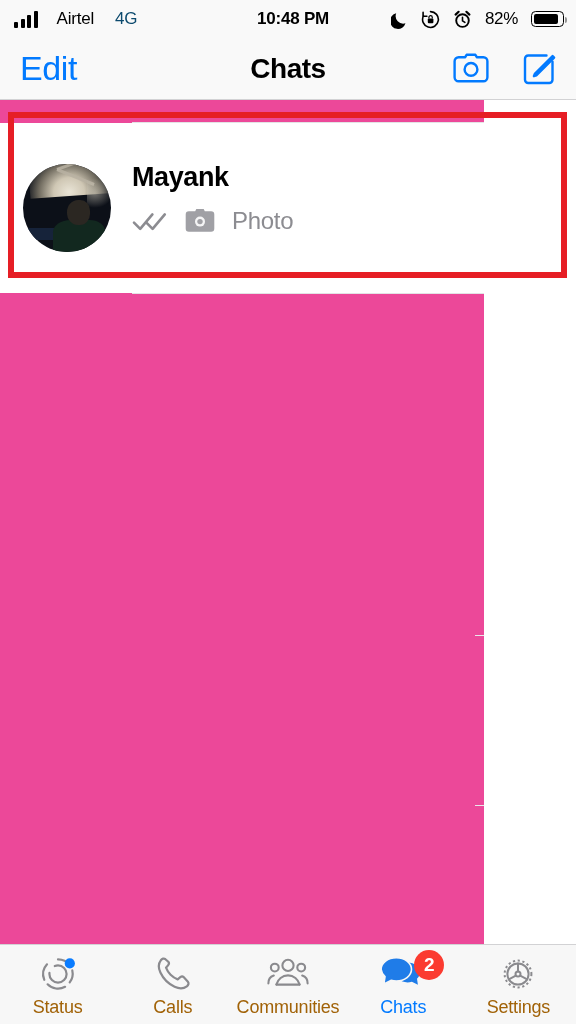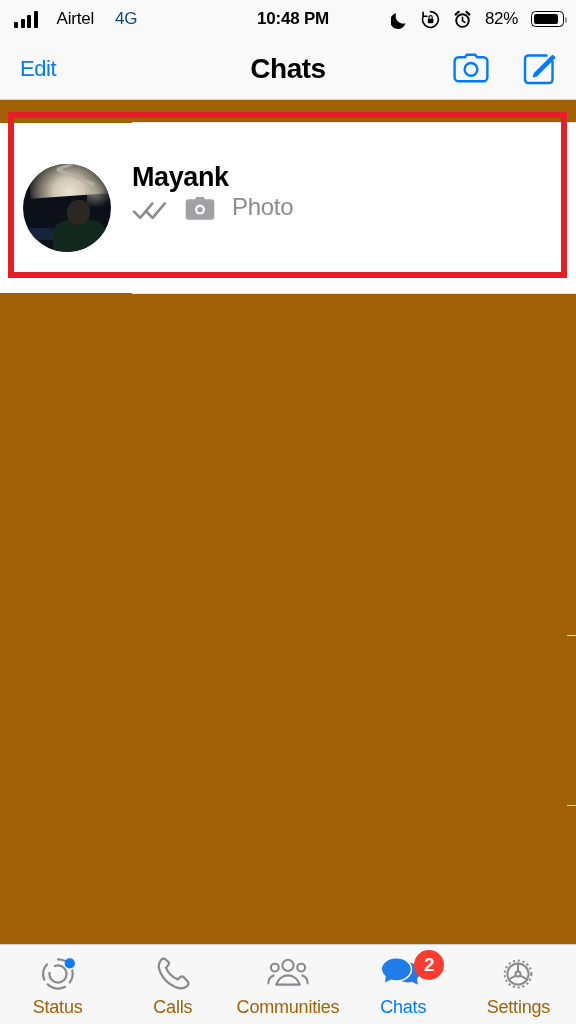--- a/index.html
+++ b/index.html
@@ -42,32 +42,32 @@
   .batt span{ display:block; height:100%; width:88%; background:#000; border-radius:2px; }
 
   
   .nav-bar{
     position:absolute; top:38px; left:0; width:576px; height:62px;
     background:#f9f9f9;
     border-bottom:1px solid #d2d2d4;
     display:flex; align-items:center;
   }
   .nav-edit{
-    position:absolute; left:20px; font-size:22px; color:#027aff; letter-spacing:-0.4px;
+    position:absolute; left:20px; font-size:34px; color:#027aff; letter-spacing:-0.4px;
     cursor:pointer;
   }
   .nav-title{
     position:absolute; left:0; width:576px; text-align:center;
     font-size:28px; font-weight:bold; color:#000; letter-spacing:-0.5px;
   }
   .nav-actions{ position:absolute; right:20px; display:flex; align-items:center; gap:32px; }
   .nav-actions .icon-btn{ cursor:pointer; line-height:0; }
 
   
-  .chat-list{ position:absolute; top:100px; left:0; width:576px; bottom:80px; background:#a16207; }
+  .chat-list{ position:absolute; top:100px; left:0; width:484px; bottom:80px; background:#ec4899; }
   .sep{ position:absolute; left:132px; right:0; height:1px; background:#e3e3e5; }
   .sep-a{ top:22px; }
   .sep-b{ top:193px; }
   .edge-tick{ position:absolute; right:0; width:9px; height:1px; background:#e8e8ea; }
 
   .chat-row{
     position:absolute; top:23px; left:0; width:576px; height:170px;
     display:flex; align-items:center; cursor:pointer; background:#fff;
   }
   .avatar{
@@ -102,21 +102,21 @@
     position:absolute; right:-2px; top:14px; width:26px; height:30px;
     background:radial-gradient(ellipse at 30% 50%, rgba(205,200,186,.55), rgba(12,16,24,0) 70%);
   }
 
   .chat-main{ flex:1; margin-left:21px; margin-right:26px; position:relative; height:92px; }
   .chat-topline{ display:flex; align-items:baseline; }
   .chat-name{
     font-size:27px; font-weight:bold; color:#000; letter-spacing:-0.4px; flex:1;
   }
   .chat-time{ font-size:22px; color:#8c8c91; letter-spacing:-0.3px; white-space:nowrap; }
-  .chat-subline{ display:flex; align-items:flex-end; gap:17px; }
+  .chat-subline{ display:flex; align-items:center; gap:17px; margin-top:14px; }
   .ticks{ line-height:0; }
   .cam-ico{ line-height:0; }
   .chat-preview{ font-size:24px; color:#8c8c91; letter-spacing:-0.3px; }
 
   
   .annot-box{
     position:absolute; left:8px; top:112px; width:559px; height:166px;
     border:6px solid #e61e25; background:transparent; pointer-events:none;
   }
 

